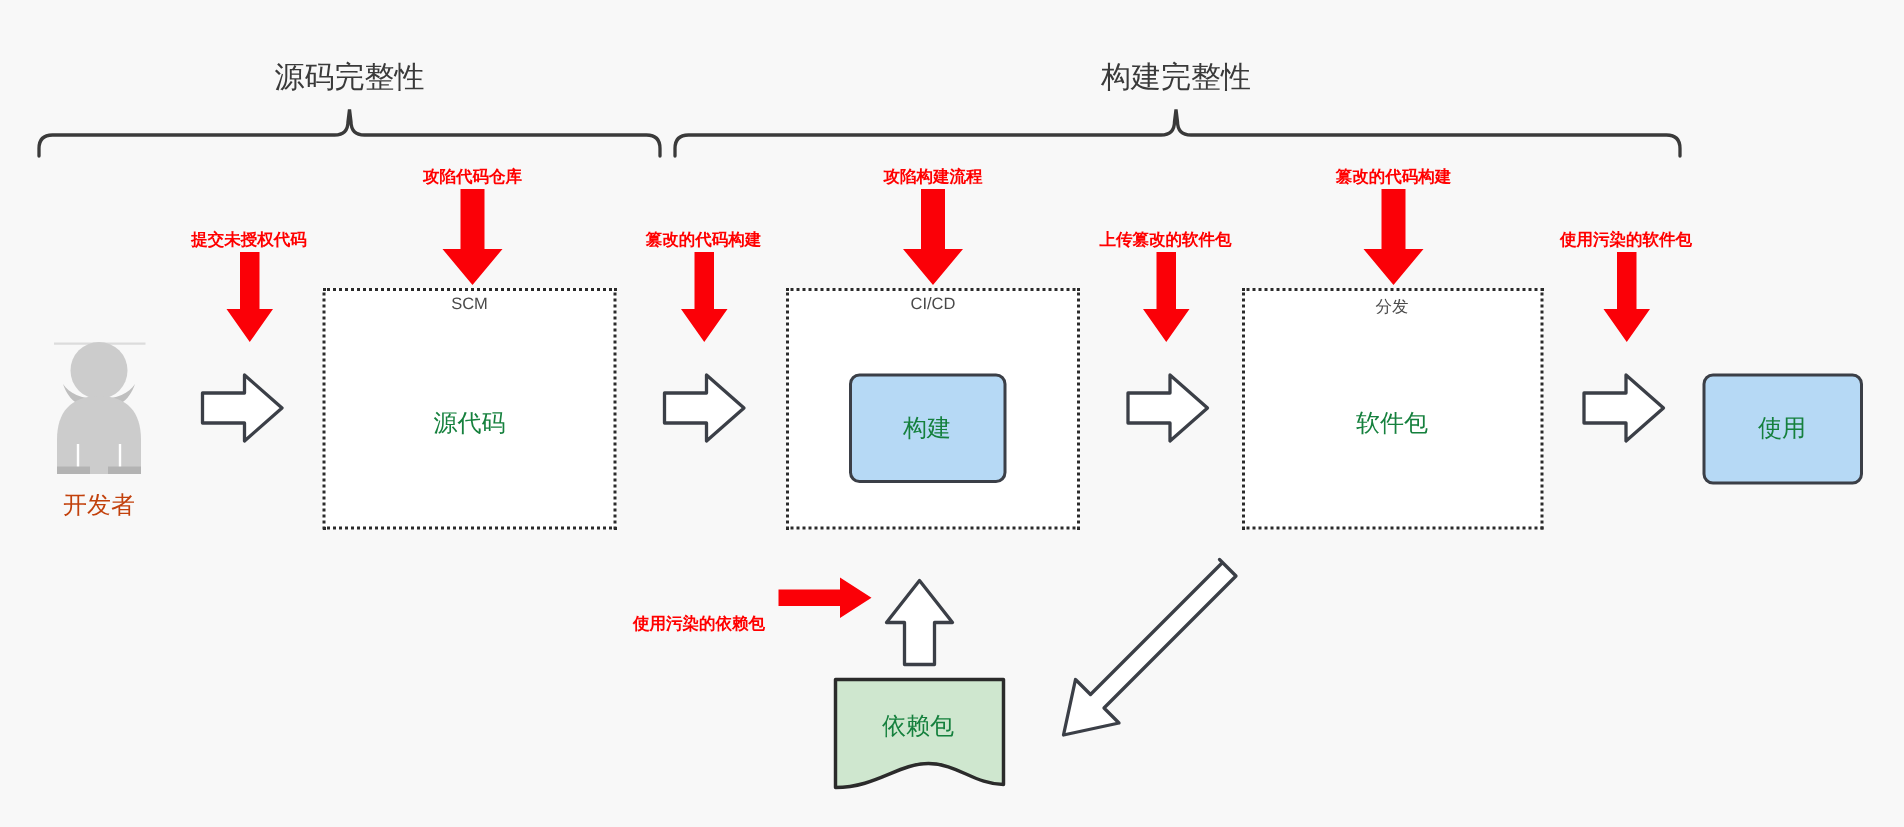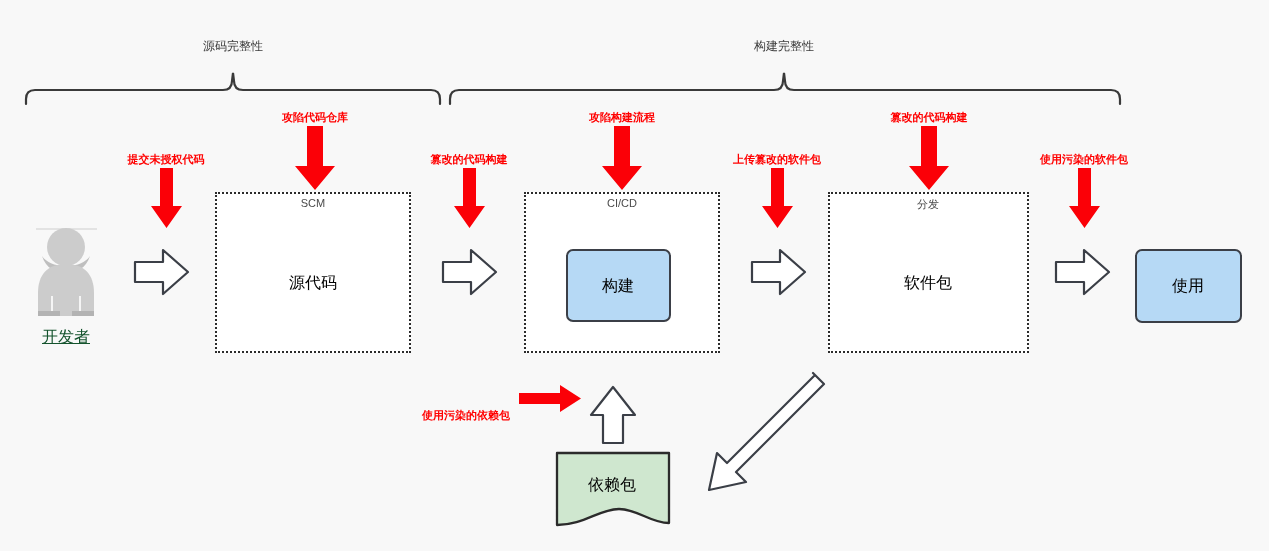--- a/index.html
+++ b/index.html
@@ -22,21 +22,21 @@
     width: 1269px;
     height: 551px;
     pointer-events: none;
   }
   .lbl {
     position: absolute;
     white-space: nowrap;
     pointer-events: auto;
   }
   .brace-title {
-    font-size: 12px;
+    font-size: 20px;
     color: #3a3a3a;
     text-align: center;
     transform: translateX(-50%);
   }
   .attack-label {
     font-size: 11px;
     color: #ff0000;
     font-weight: bold;
     text-align: center;
     transform: translateX(-50%);
@@ -44,32 +44,31 @@
   }
   .zone-title {
     font-size: 11px;
     color: #4a4a4a;
     text-align: center;
     transform: translateX(-50%);
   }
   .node-text {
     position: absolute;
     font-size: 16px;
-    color: #000000;
+    color: #15803d;
     text-align: right;
     transform: translate(-50%, -50%);
     white-space: nowrap;
     pointer-events: none;
   }
   .dev-caption {
     font-size: 16px;
-    color: #14532d;
+    color: #c2410c;
     text-align: center;
     transform: translateX(-50%);
-    text-decoration: underline;
   }
   .dotted-box {
     position: absolute;
     border: 2px dotted #2b2b2b;
     background: #ffffff;
     box-sizing: border-box;
   }
   .bluebox {
     position: absolute;
     background: #b6d9f5;

